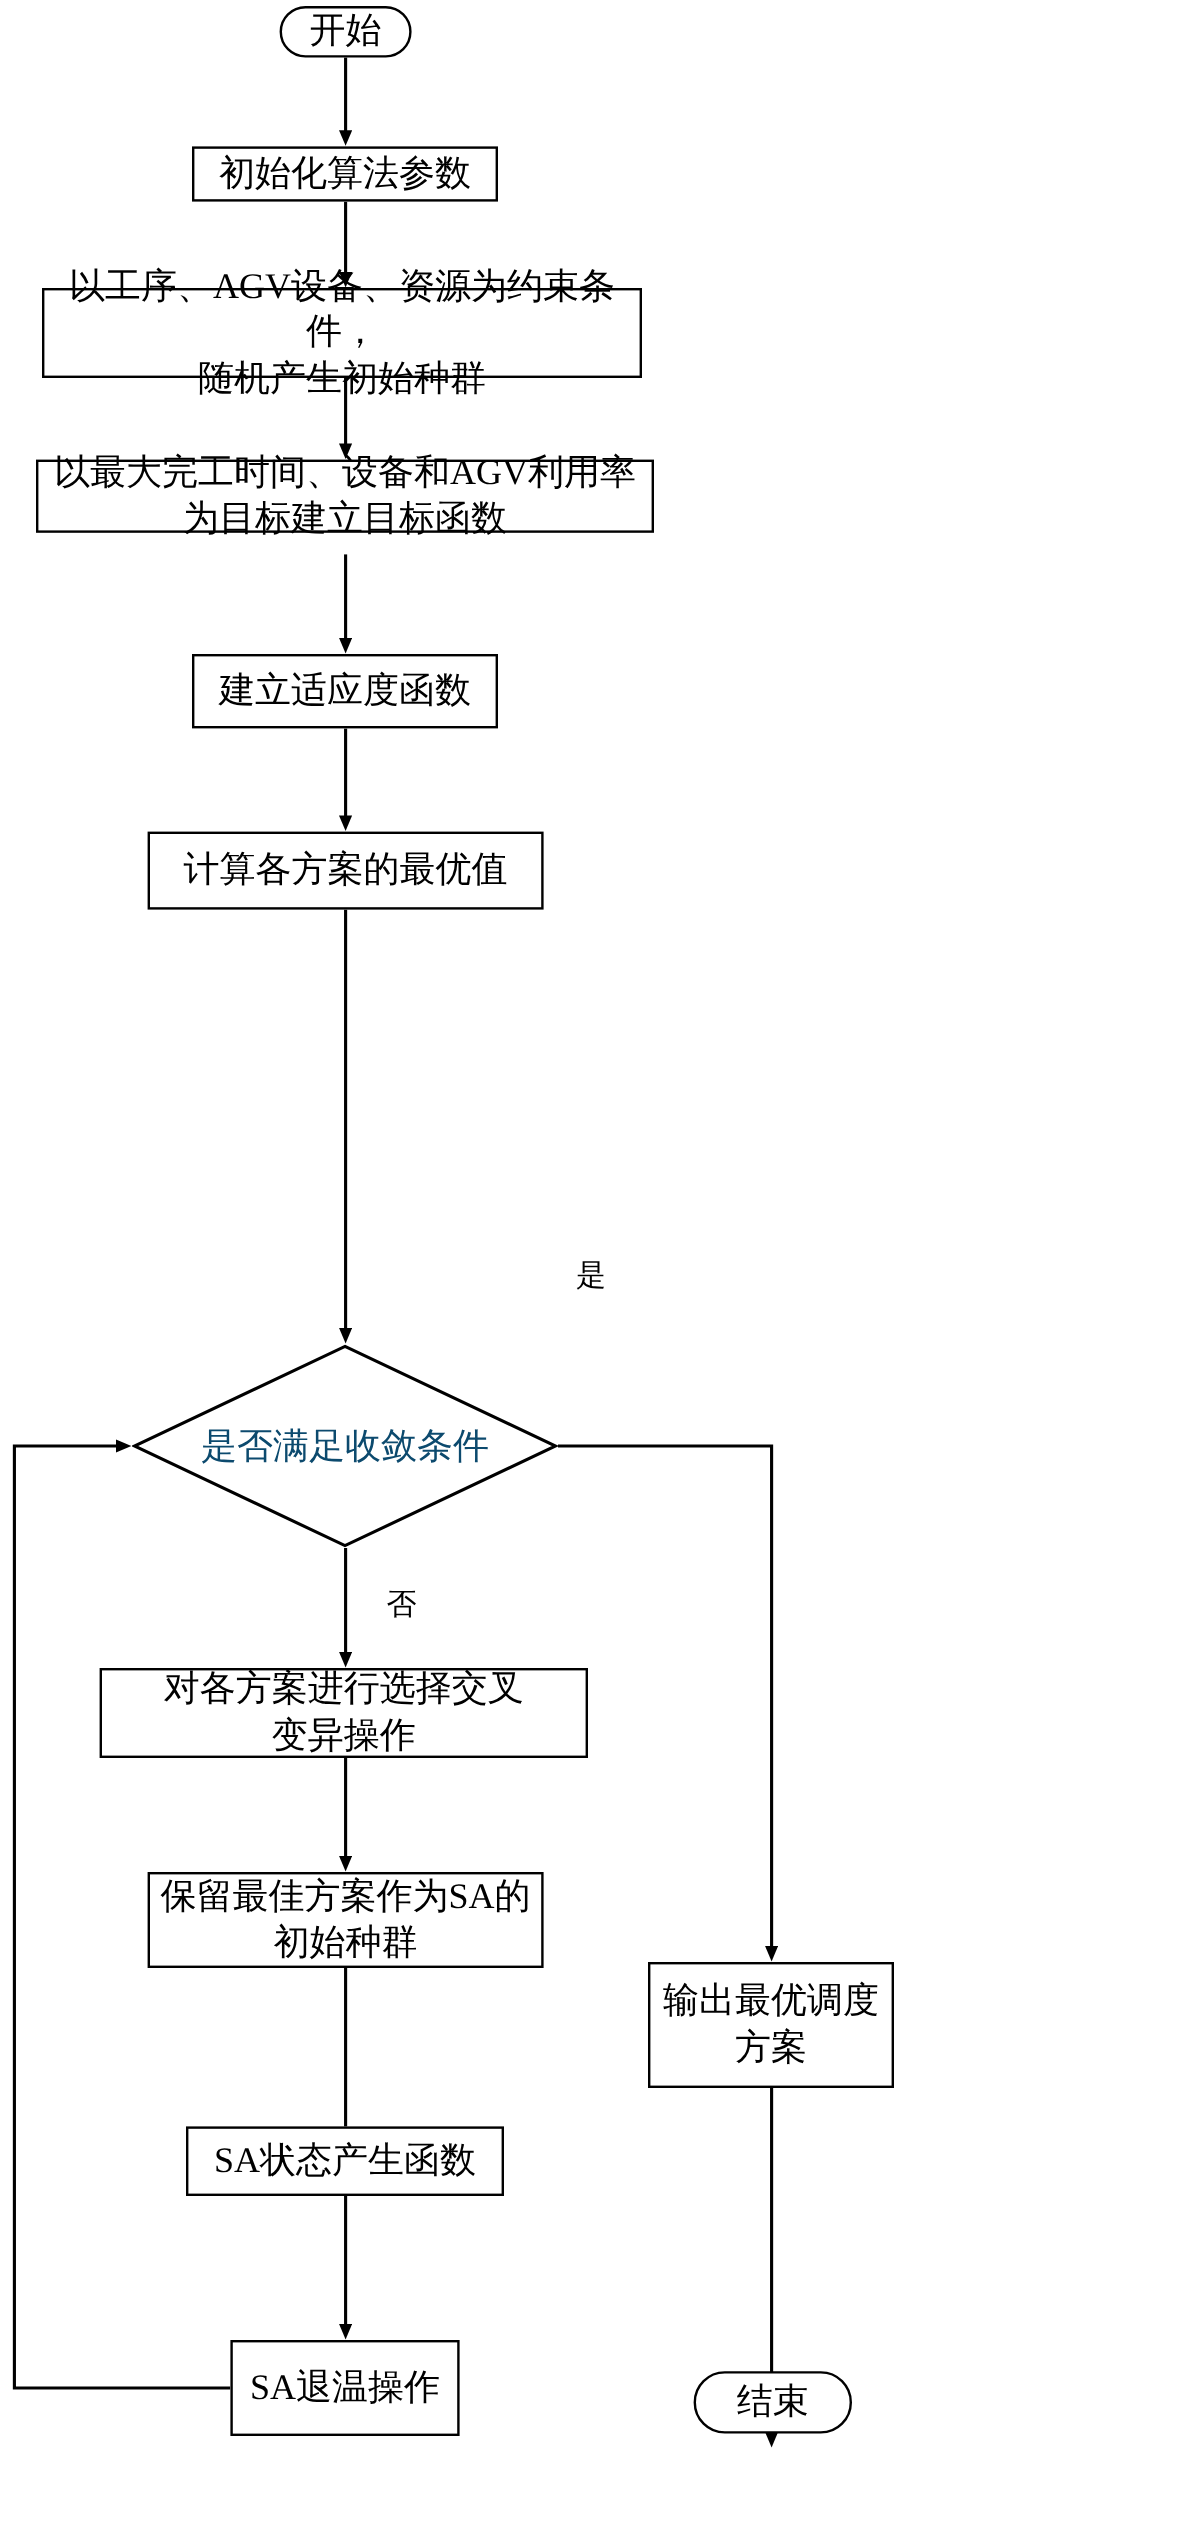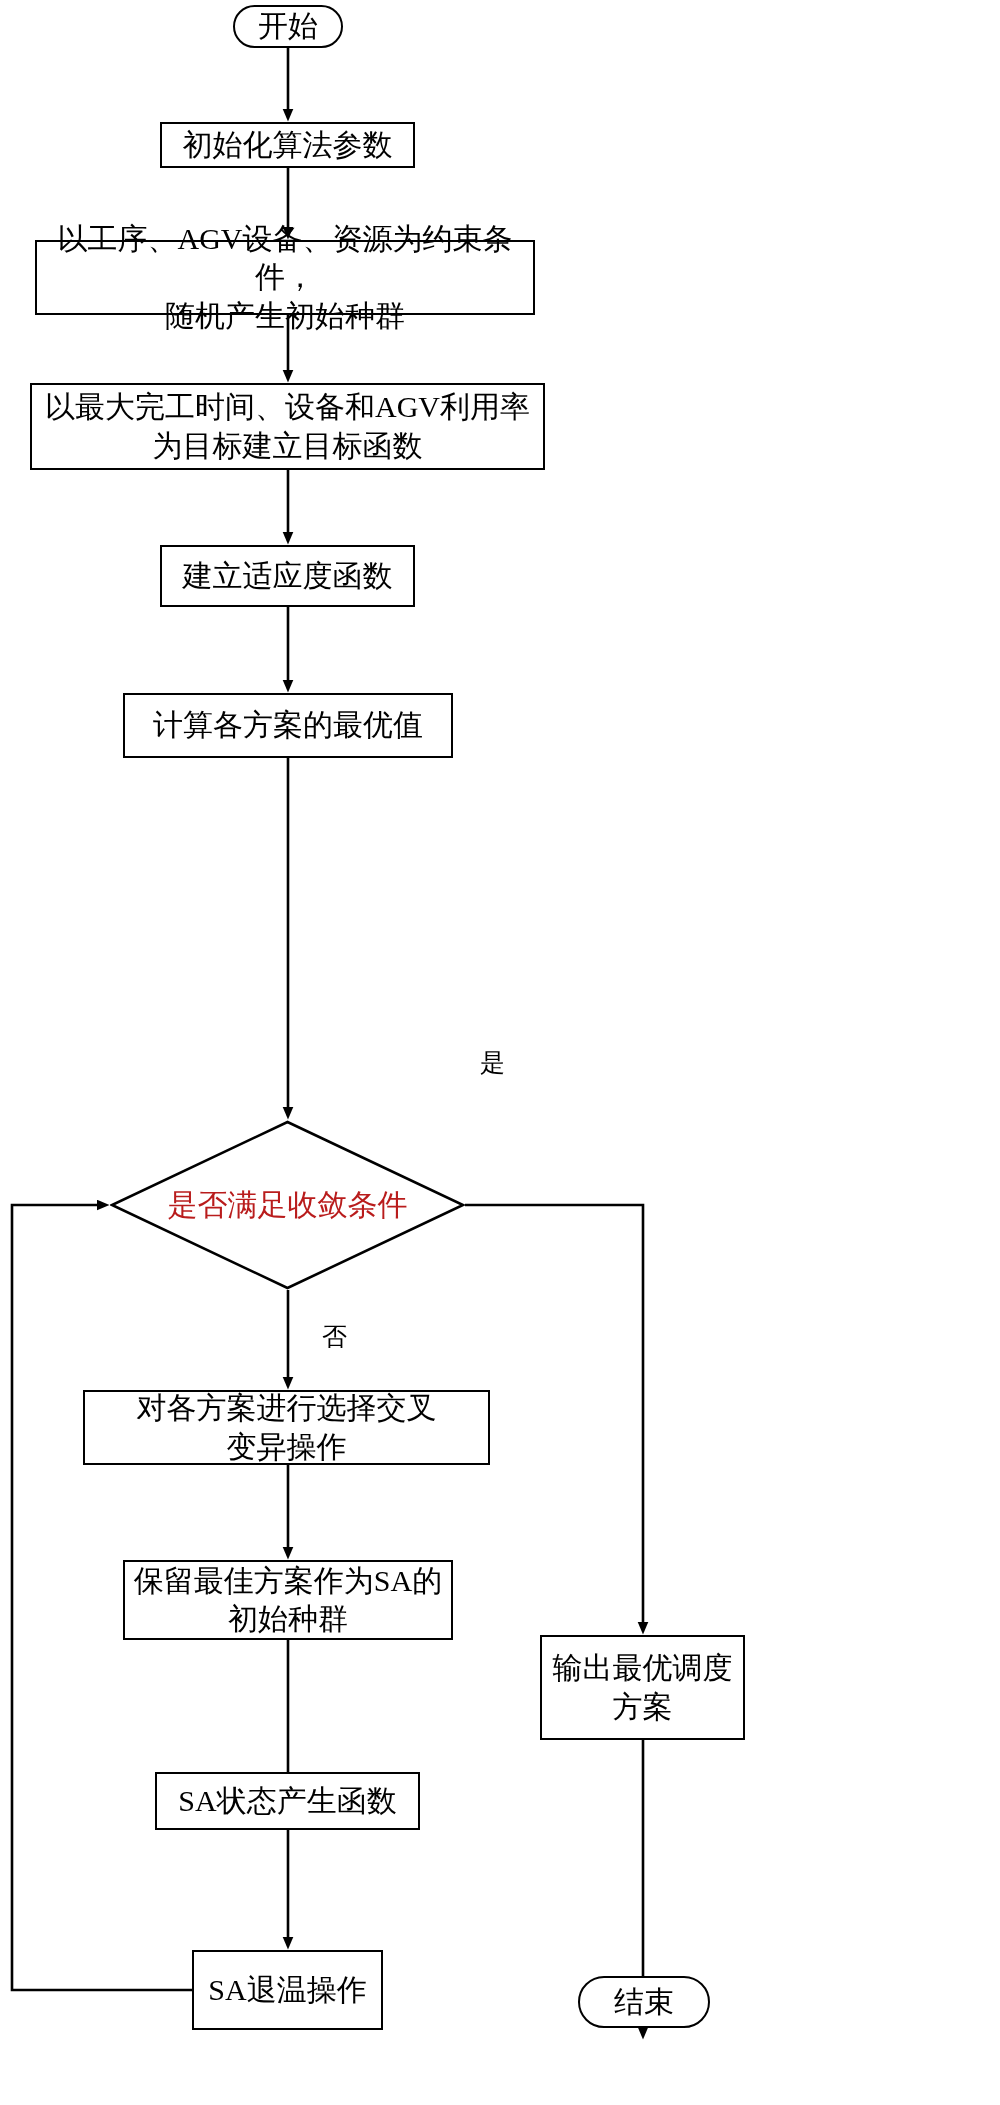--- a/index.html
+++ b/index.html
@@ -43,21 +43,21 @@
     justify-content: center;
   }
   .diamond-wrap > svg {
     position: absolute;
     left: 0;
     top: 0;
   }
   .diamond-label {
     position: relative;
     z-index: 2;
-    color: #b91c1c;
+    color: #0c4a6e;
     text-align: center;
     white-space: pre-line;
   }
   .edge-label {
     position: absolute;
     color: #000000;
     white-space: nowrap;
   }
   #wires {
     position: absolute;
@@ -111,21 +111,21 @@
     </g>
   </svg>
 
   <div class="node term fs26" style="left:233px; top:5px; width:110px; height:43px;">开始</div>
 
   <div class="node proc fs26" style="left:160px; top:122px; width:255px; height:46px;">初始化算法参数</div>
 
   <div class="node proc fs26" style="left:35px; top:240px; width:500px; height:75px;">以工序、AGV设备、资源为约束条件，
 随机产生初始种群</div>
 
-  <div class="node proc fs26" style="left:30px; top:383px; width:515px; height:87px;">以最大完工时间、设备和AGV利用率
+  <div class="node proc fs26" style="left:30px; top:383px; width:515px; height:61px;">以最大完工时间、设备和AGV利用率
 为目标建立目标函数</div>
 
   <div class="node proc fs26" style="left:123px; top:693px; width:330px; height:65px;">计算各方案的最优值</div>
 
   <div class="node proc fs26" style="left:160px; top:545px; width:255px; height:62px;">建立适应度函数</div>
 
   <div class="diamond-wrap" style="left:110px; top:1120px; width:355px; height:170px;">
     <svg width="355" height="170" viewBox="0 0 355 170" xmlns="http://www.w3.org/2000/svg">
       <polygon points="177.5,2 353,85 177.5,168 2,85" fill="#ffffff" stroke="#000000" stroke-width="2.6"></polygon>
     </svg>

